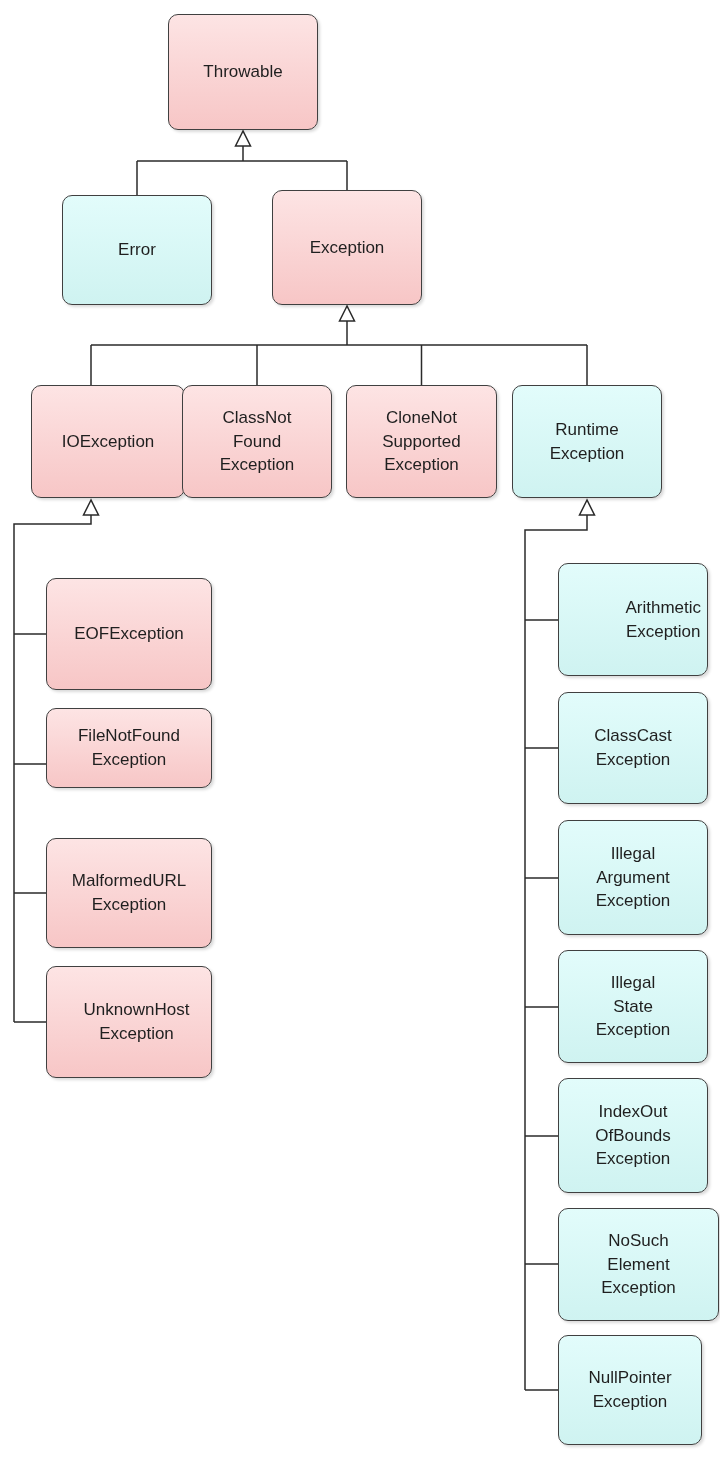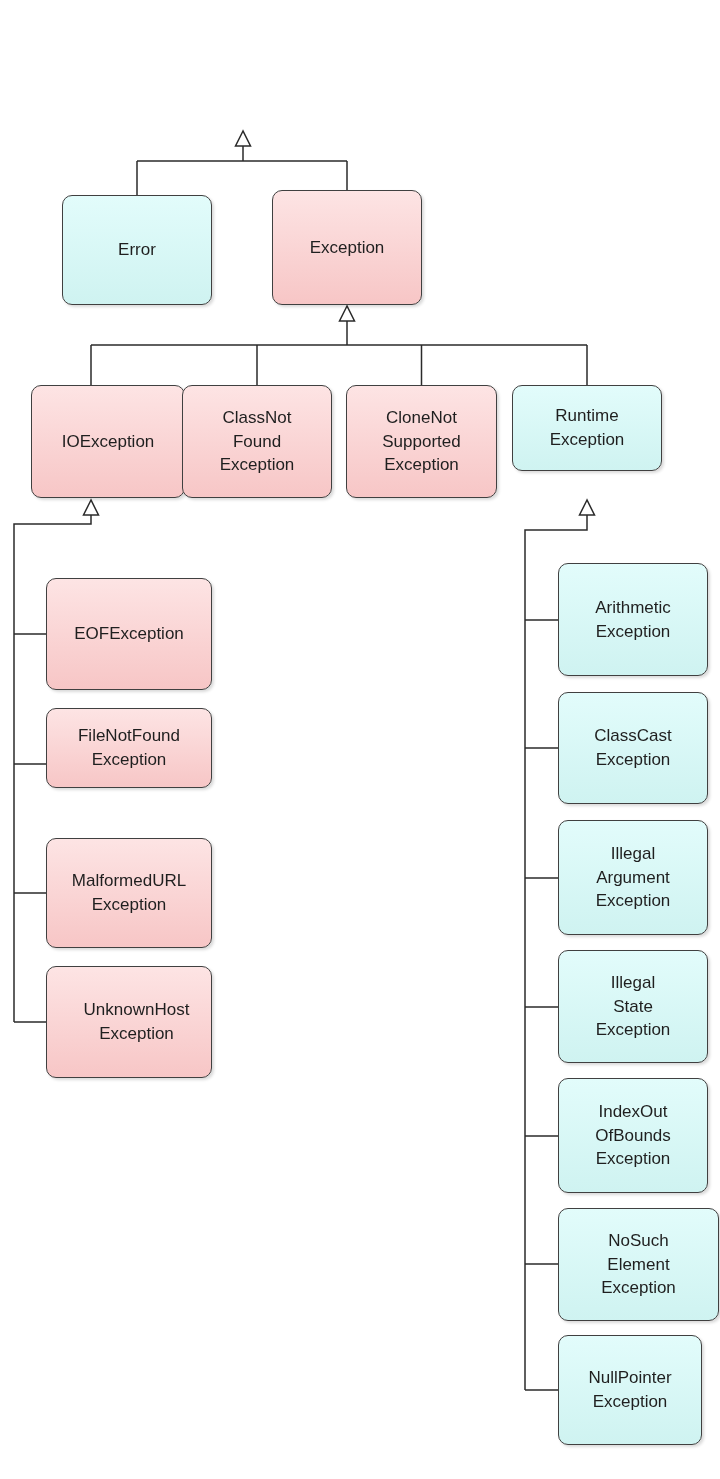--- a/index.html
+++ b/index.html
@@ -72,20 +72,23 @@
     <path class="wire" d="M 347 321 L 347 345 M 91 345 L 587 345 M 91 345 L 91 385 M 257 345 L 257 385 M 421.5 345 L 421.5 385 M 587 345 L 587 385"></path>
     <polygon class="arrowhead" points="347,306 339.5,321 354.5,321"></polygon>
 
     <path class="wire" d="M 91 515 L 91 524 L 14 524 L 14 1022 M 14 634 L 46 634 M 14 764 L 46 764 M 14 893 L 46 893 M 14 1022 L 46 1022"></path>
     <polygon class="arrowhead" points="91,500 83.5,515 98.5,515"></polygon>
 
     <path class="wire" d="M 587 515 L 587 530 L 525 530 L 525 1390 M 525 620 L 558 620 M 525 748 L 558 748 M 525 878 L 558 878 M 525 1007 L 558 1007 M 525 1136 L 558 1136 M 525 1264 L 558 1264 M 525 1390 L 558 1390"></path>
     <polygon class="arrowhead" points="587,500 579.5,515 594.5,515"></polygon>
   </svg>
 
+  <div class="node pink" style="left:168px; top:14px; width:150px; height:116px;">
+    <span class="lbl">Throwable</span>
+  </div>
 
   <div class="node cyan" style="left:62px; top:195px; width:150px; height:110px;">
     <span class="lbl">Error</span>
   </div>
   <div class="node pink" style="left:272px; top:190px; width:150px; height:115px;">
     <span class="lbl">Exception</span>
   </div>
 
   <div class="node pink" style="left:31px; top:385px; width:154px; height:113px;">
     <span class="lbl">IOException</span>
@@ -93,42 +96,42 @@
   <div class="node pink" style="left:182px; top:385px; width:150px; height:113px;">
     <span class="lbl">ClassNot
 Found
 Exception</span>
   </div>
   <div class="node pink" style="left:346px; top:385px; width:151px; height:113px;">
     <span class="lbl">CloneNot
 Supported
 Exception</span>
   </div>
-  <div class="node cyan" style="left:512px; top:385px; width:150px; height:86px;">
+  <div class="node cyan" style="left:512px; top:385px; width:150px; height:113px;">
     <span class="lbl">Runtime
 Exception</span>
   </div>
 
   <div class="node pink" style="left:46px; top:578px; width:166px; height:112px;">
     <span class="lbl">EOFException</span>
   </div>
   <div class="node pink" style="left:46px; top:708px; width:166px; height:80px;">
     <span class="lbl">FileNotFound
 Exception</span>
   </div>
   <div class="node pink" style="left:46px; top:838px; width:166px; height:110px;">
     <span class="lbl">MalformedURL
 Exception</span>
   </div>
   <div class="node pink" style="left:46px; top:966px; width:166px; height:112px;padding-left:15px;">
     <span class="lbl">UnknownHost
 Exception</span>
   </div>
 
-  <div class="node cyan" style="left:558px; top:563px; width:150px; height:113px;">
+  <div class="node cyan" style="left:558px; top:563px; width:150px; height:113px;justify-content:flex-end;">
     <span class="lbl">Arithmetic
 Exception</span>
   </div>
   <div class="node cyan" style="left:558px; top:692px; width:150px; height:112px;">
     <span class="lbl">ClassCast
 Exception</span>
   </div>
   <div class="node cyan" style="left:558px; top:820px; width:150px; height:115px;">
     <span class="lbl">Illegal
 Argument

